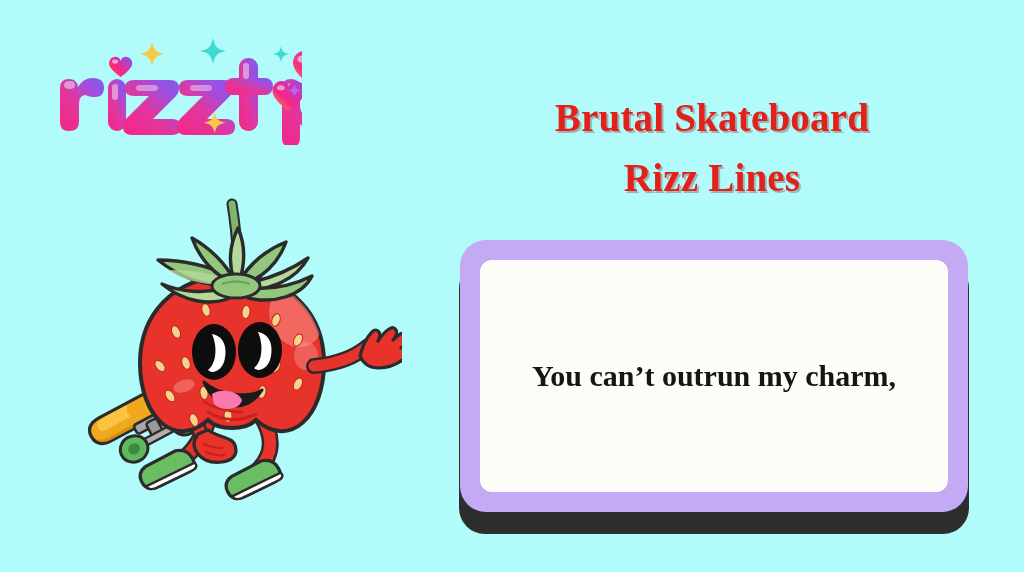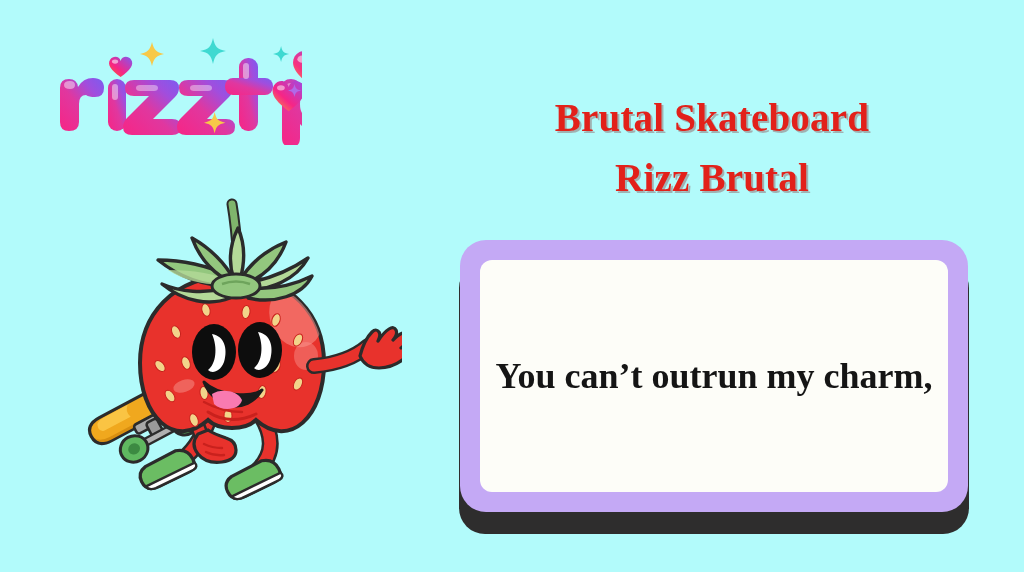--- a/index.html
+++ b/index.html
@@ -93,21 +93,21 @@
     border-radius: 12px;
     box-sizing: border-box;
     display: flex;
     align-items: center;
     justify-content: center;
     padding: 10px 14px;
   }
   #quote-text {
     font-family: "Liberation Serif", "DejaVu Serif", serif;
     font-weight: bold;
-    font-size: 36px;
+    font-size: 30px;
     line-height: 38px;
     color: #151515;
     text-align: right;
   }
 </style>
 </head>
 <body>
 
 <div id="canvas">
 
@@ -208,21 +208,21 @@
         <path d="M13 0 C15 9 17 11 26 13 C17 15 15 17 13 26 C11 17 9 15 0 13 C9 11 11 9 13 0 Z" fill="#f7c948"></path>
       </g>
       <g transform="translate(236,54) scale(0.5)">
         <path d="M13 0 C15 9 17 11 26 13 C17 15 15 17 13 26 C11 17 9 15 0 13 C9 11 11 9 13 0 Z" fill="#b06ae8"></path>
       </g>
     </svg>
   </div>
 
   <h1 id="title">
     <span class="line">Brutal Skateboard</span>
-    <span class="line">Rizz Brutal</span>
+    <span class="line">Rizz Lines</span>
   </h1>
 
   <div id="mascot">
     <svg width="340" height="372" viewBox="0 0 340 372" xmlns="http://www.w3.org/2000/svg" aria-hidden="true">
       <defs>
         <clipPath id="bodyclip">
           <path d="M170 88 C110 88 78 128 78 175 C78 228 112 262 146 232 C150 236 158 240 170 240 C182 240 190 236 194 232 C228 262 262 228 262 175 C262 128 230 88 170 88 Z"></path>
         </clipPath>
       </defs>
 

